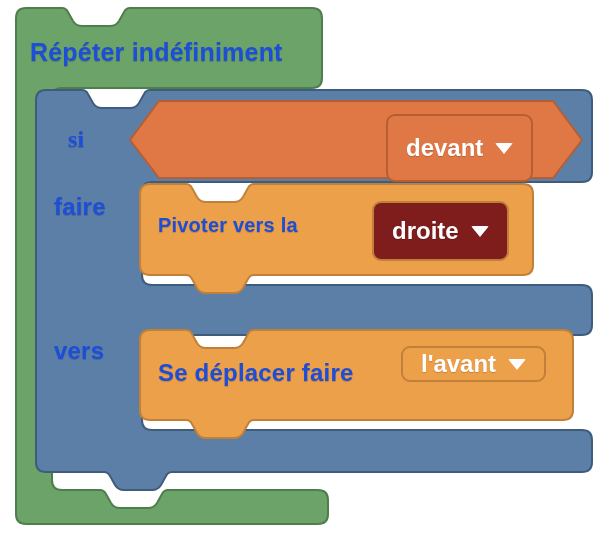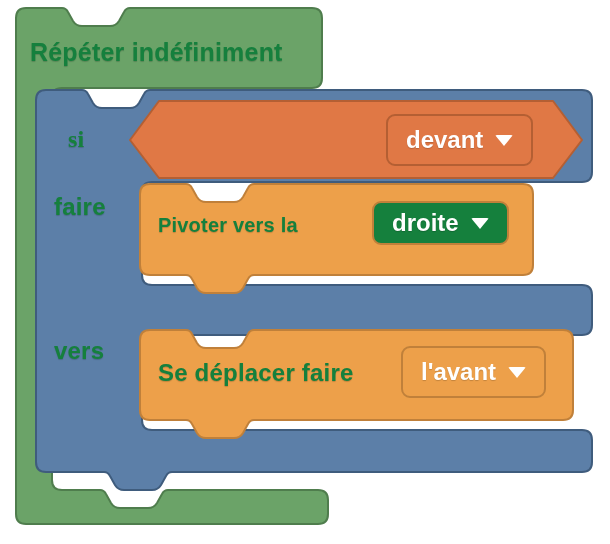--- a/index.html
+++ b/index.html
@@ -25,21 +25,21 @@
   .blk-svg {
     position: absolute;
     left: 0;
     top: 0;
     width: 610px;
     height: 544px;
     pointer-events: none;
   }
   .lbl {
     position: absolute;
-    color: #15803d;
+    color: #1d4ed8;
     font-weight: bold;
     white-space: nowrap;
     letter-spacing: 0.2px;
     text-shadow: 0 1px 1px rgba(0,0,0,0.18);
     user-select: none;
   }
   .lbl-hat {
     font-size: 25px;
     left: 30px;
     top: 38px;
@@ -96,37 +96,37 @@
     height: 0;
     border-left: 9px solid transparent;
     border-right: 9px solid transparent;
     border-top: 11px solid #ffffff;
     border-radius: 2px;
     flex: 0 0 auto;
   }
   #dd-devant {
     left: 386px;
     top: 114px;
-    height: 52px;
+    height: 68px;
     padding: 0 18px;
     background: #e07845;
     border: 2px solid #b45f33;
   }
   #dd-droite {
     left: 372px;
     top: 201px;
-    height: 44px;
+    height: 60px;
     padding: 0 18px;
-    background: #15803d;
+    background: #7f1d1d;
     border: 2px solid #c0803a;
   }
   #dd-avant {
     left: 401px;
     top: 346px;
-    height: 52px;
+    height: 36px;
     padding: 0 18px;
     background: #eda04a;
     border: 2px solid #c0803a;
   }
 </style>
 </head>
 <body>
 
 <div id="canvas">
 

